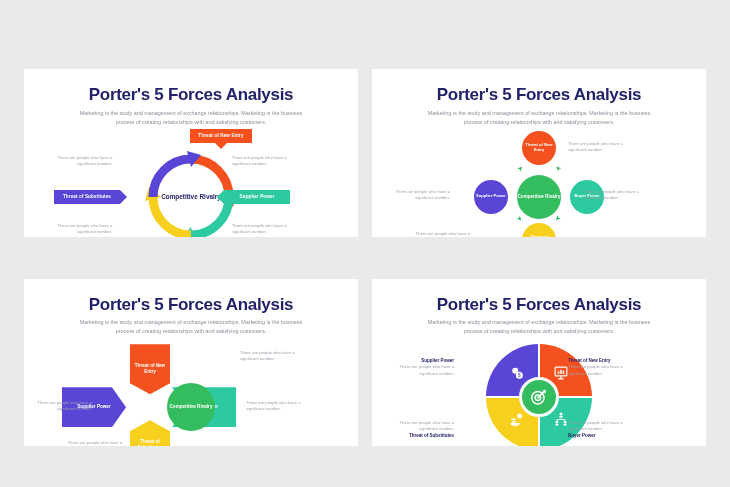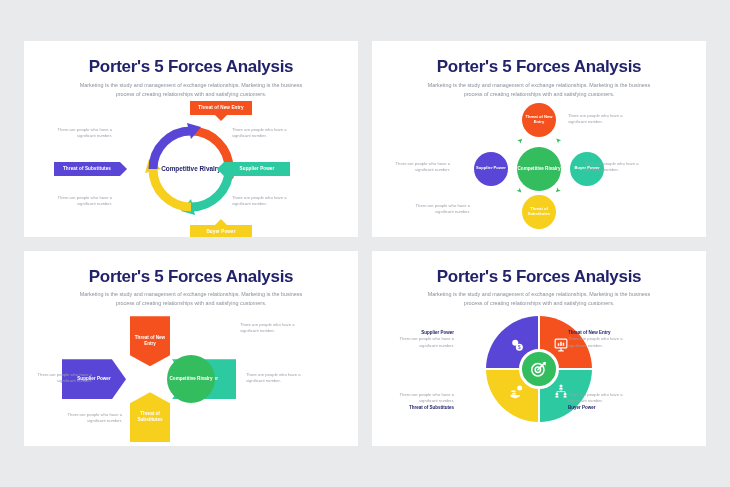--- a/index.html
+++ b/index.html
@@ -9,21 +9,21 @@
     font-family:"Liberation Sans", sans-serif;
     -webkit-font-smoothing:antialiased;
   }
   .deck{
     position:relative;width:730px;height:487px;
     display:grid;grid-template-columns:1fr 1fr;grid-template-rows:1fr 1fr;
     column-gap:14px;row-gap:14px;
     padding:41px 24px;box-sizing:border-box;
   }
   .slide{
-    position:relative;background:#ffffff;overflow:hidden;
+    position:relative;background:#ffffff;overflow:hidden;margin-top:28px;
   }
   .s-title{
     text-align:center;color:#22226a;font-weight:bold;
     font-size:17px;letter-spacing:-0.3px;margin:0;
     padding-top:17px;line-height:1.05;
   }
   .s-sub{
     text-align:center;color:#8a8f9a;font-size:5.4px;line-height:1.65;
     margin:5px auto 0;max-width:232px;padding:0 6px;
   }

